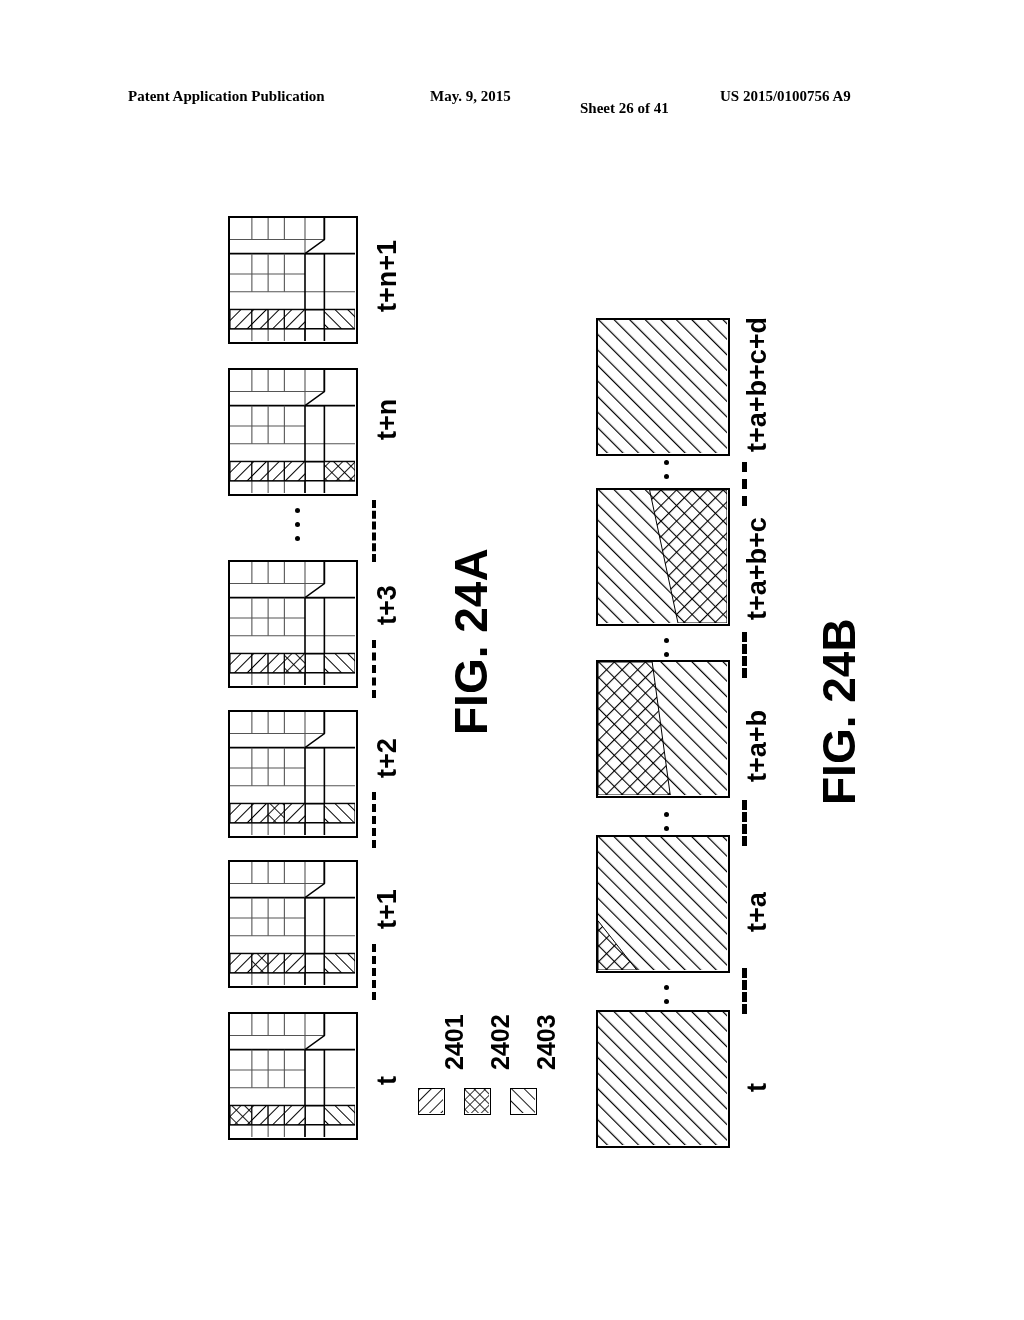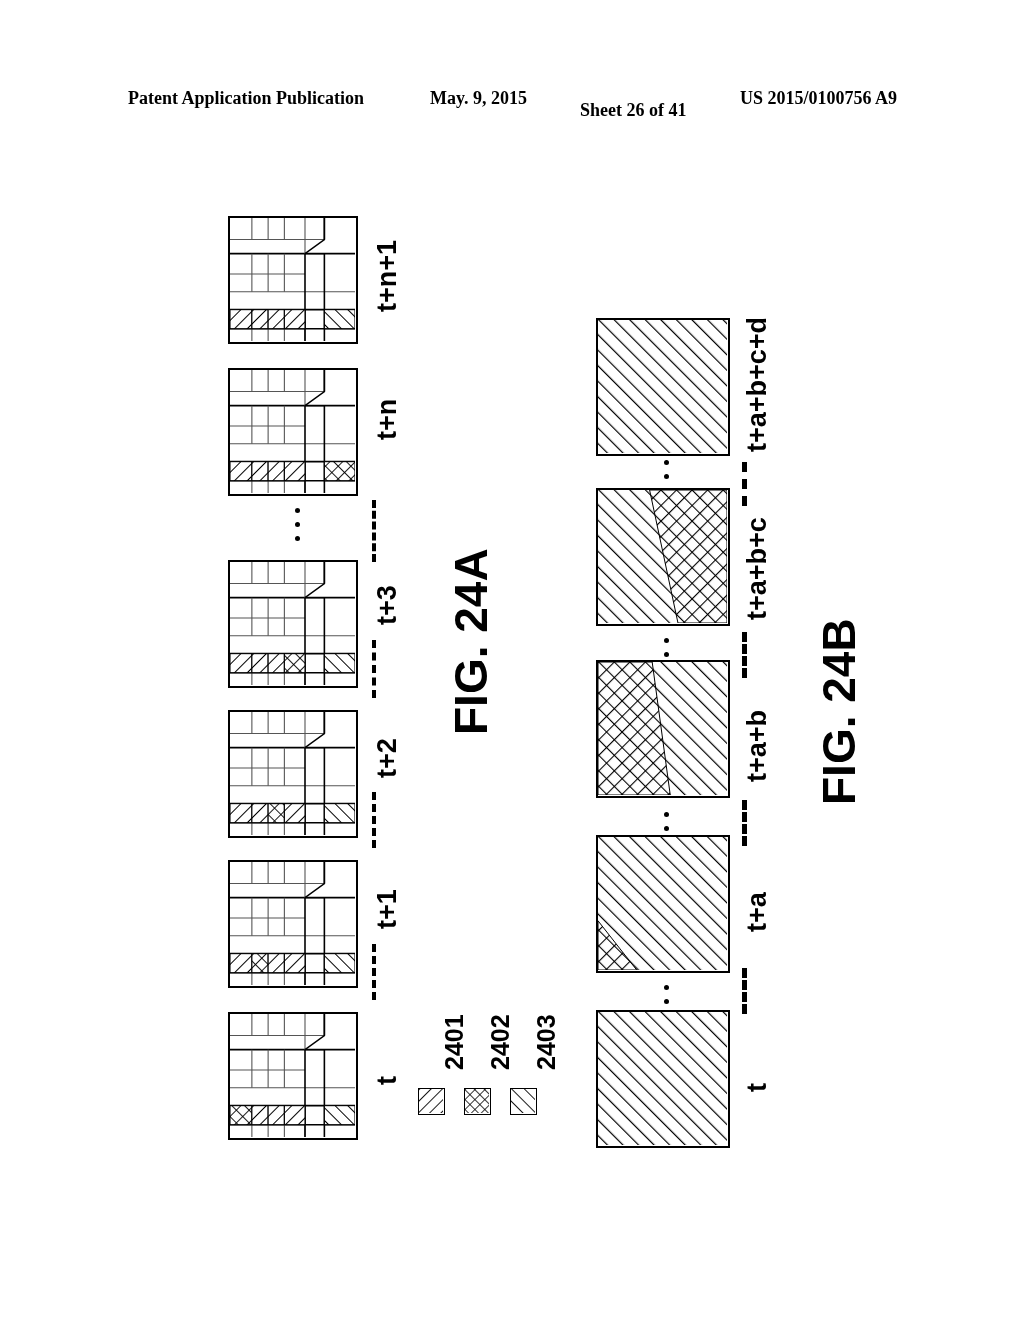--- a/index.html
+++ b/index.html
@@ -18,27 +18,27 @@
 
   
   .header {
     position: absolute;
     top: 88px;
     left: 0;
     width: 1024px;
     height: 28px;
     font-family: "Liberation Serif", serif;
     font-weight: bold;
-    font-size: 18px;
+    font-size: 15px;
     white-space: nowrap;
   }
   .header .h-pub  { position: absolute; left: 128px;  top: 0; }
   .header .h-date { position: absolute; left: 430px;  top: 0; }
   .header .h-sheet{ position: absolute; left: 580px;  top: 12px; }
-  .header .h-num  { position: absolute; left: 740px;  top: 0; }
+  .header .h-num  { position: absolute; left: 720px;  top: 0; }
 
   
   .fig {
     position: absolute;
   }
 
   
   .vlabel {
     position: absolute;
     transform-origin: 0 0;

